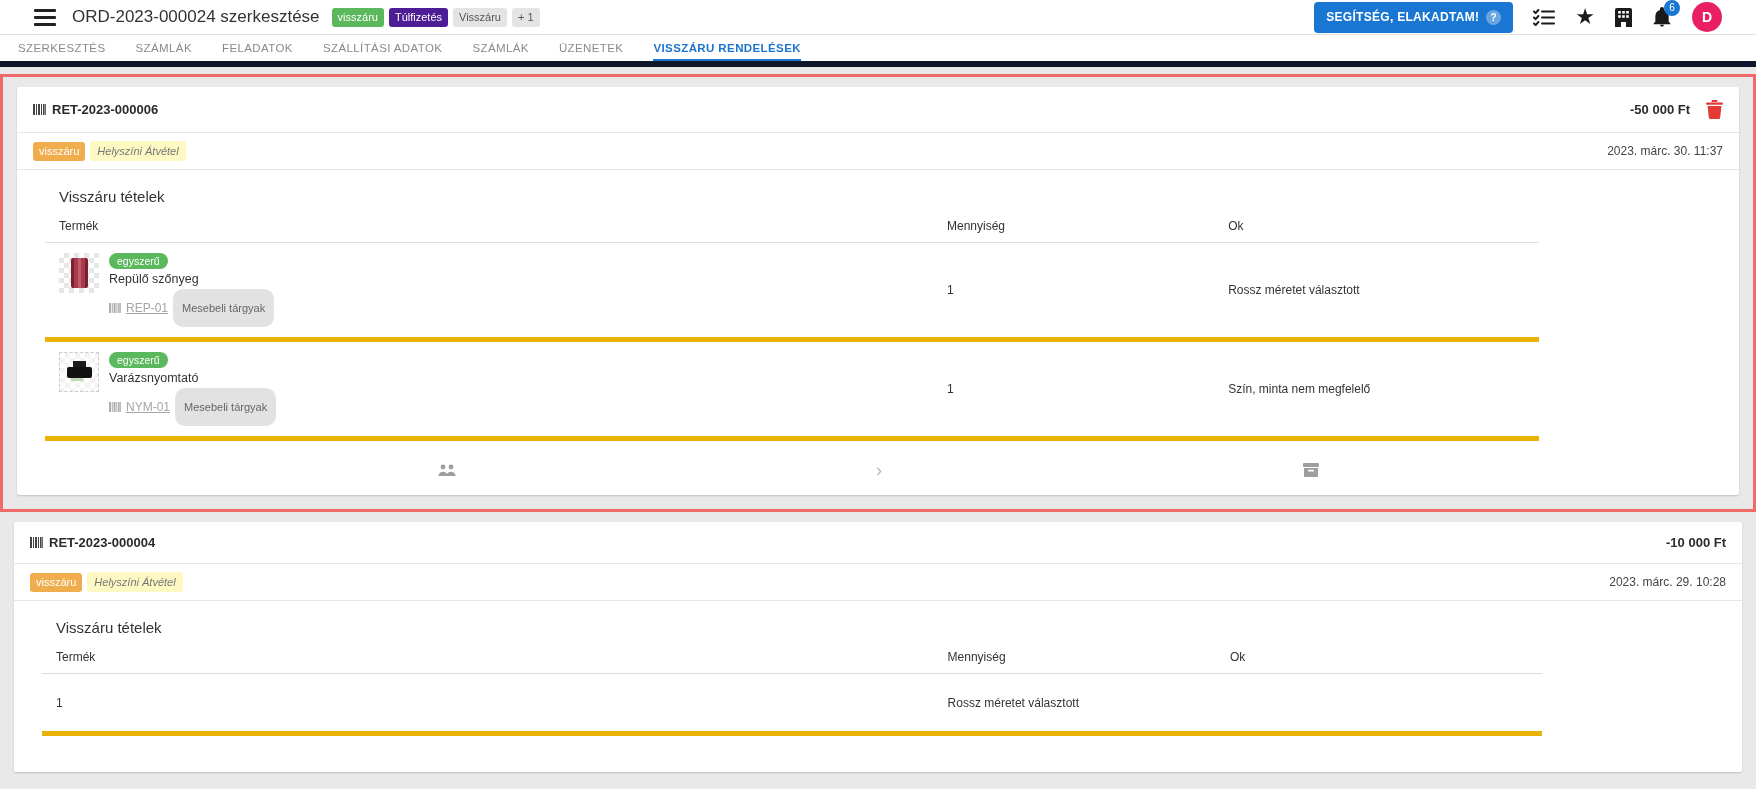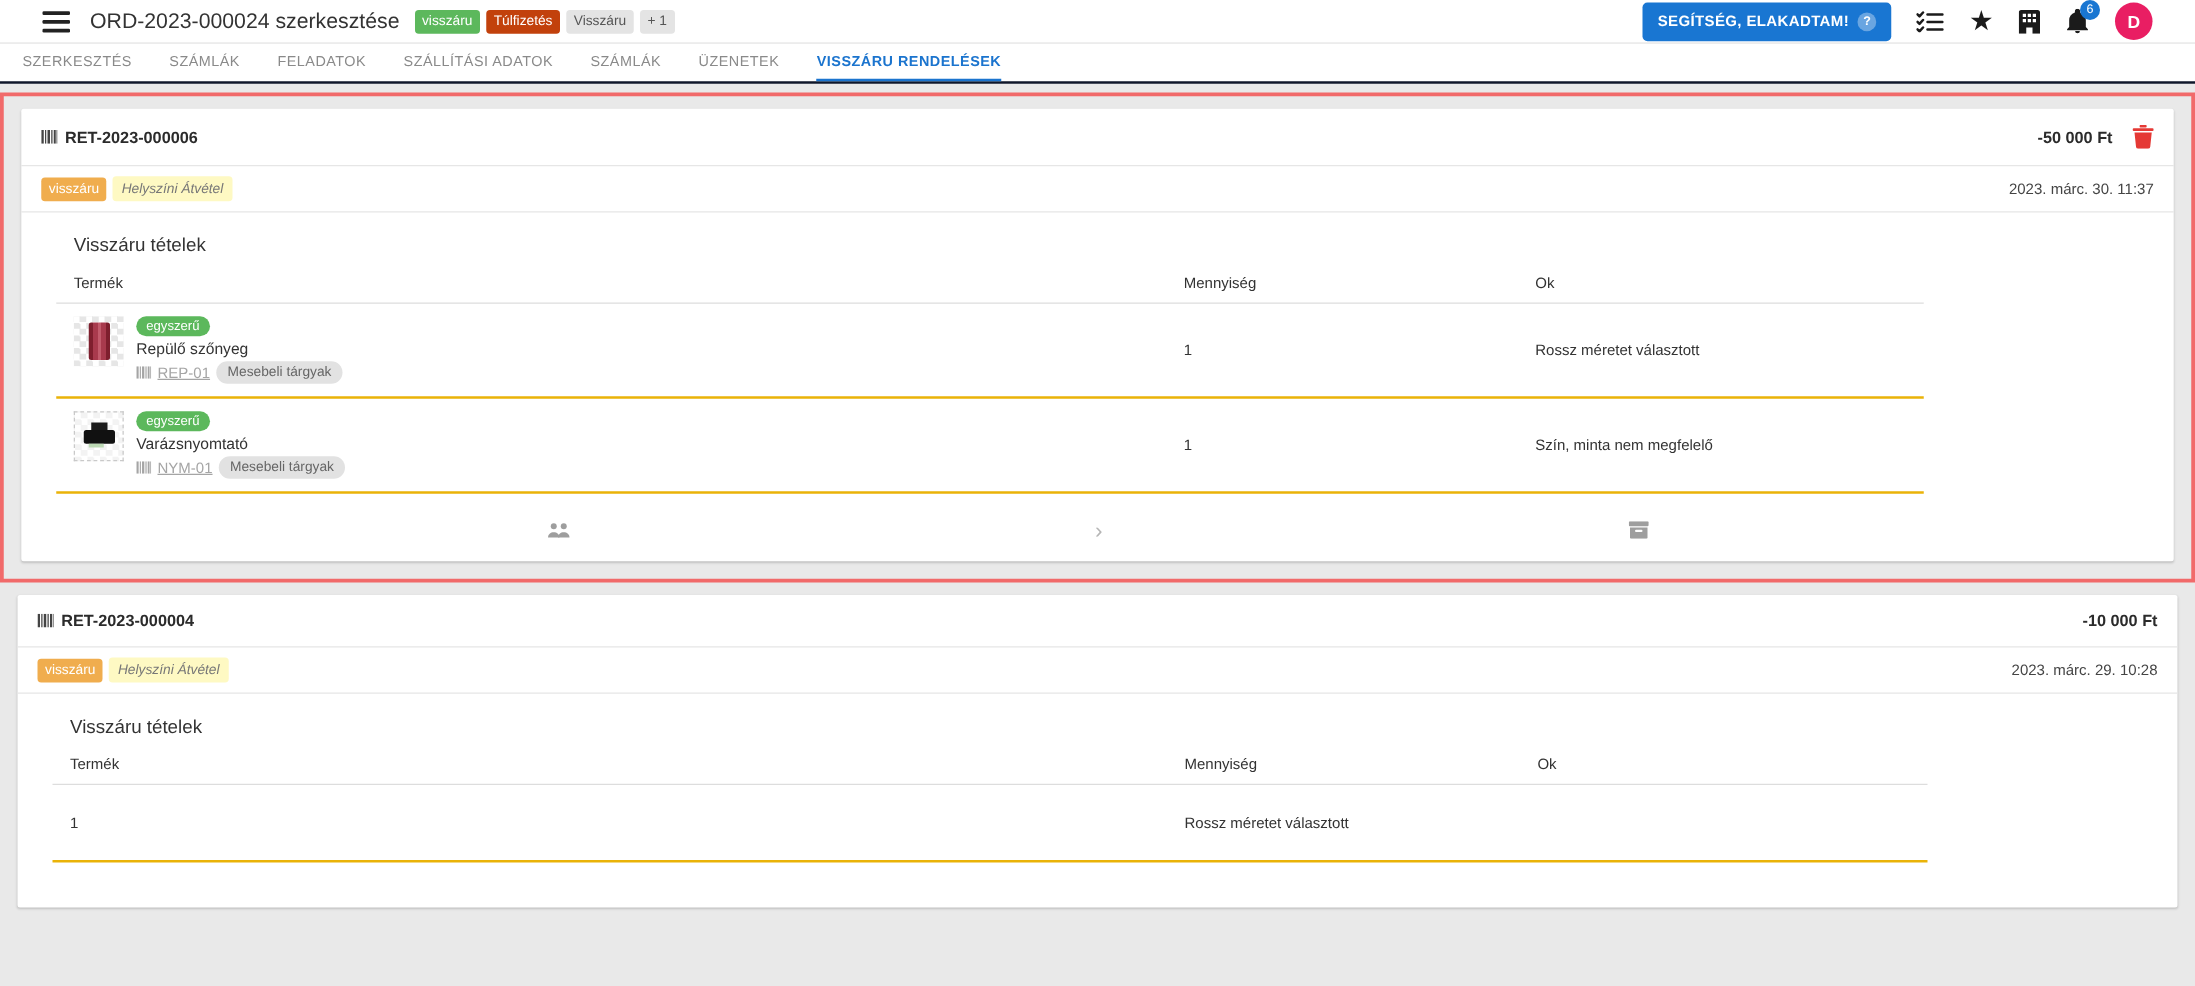--- a/index.html
+++ b/index.html
@@ -6,33 +6,33 @@
   html,body { width:1756px; height:789px; overflow:hidden; }
   body { background:#e9e9e9; font-family:"Liberation Sans", sans-serif; color:#333; }
 
   
   .topbar { height:35px; background:#fff; display:flex; align-items:center; padding:0 34px; border-bottom:1px solid #e0e0e0; }
   .hamburger { width:22px; display:flex; flex-direction:column; gap:4px; cursor:pointer; margin-right:16px; }
   .hamburger span { height:3px; background:#222; border-radius:1px; }
   .page-title { font-size:17px; font-weight:400; color:#333; margin-right:12px; white-space:nowrap; }
   .badge { display:inline-block; font-size:11px; line-height:1; padding:4px 6px; border-radius:3px; color:#fff; margin-right:5px; white-space:nowrap; }
   .badge-green { background:#5cb85c; }
-  .badge-red { background:#c2410c; }
+  .badge-red { background:#4c1d95; }
   .badge-gray { background:#e4e4e4; color:#555; }
   .topbar-right { margin-left:auto; display:flex; align-items:center; gap:20px; }
   .help-btn { background:#1976d2; color:#fff; border:none; border-radius:4px; font-family:inherit; font-size:12px; font-weight:700; letter-spacing:.3px; padding:8px 12px; display:flex; align-items:center; gap:7px; cursor:pointer; }
   .help-q { width:15px; height:15px; border-radius:50%; background:rgba(255,255,255,.35); display:inline-flex; align-items:center; justify-content:center; font-size:10px; font-weight:700; }
   .tb-icon { color:#1b1b1b; display:inline-flex; align-items:center; cursor:pointer; }
   .star-glyph { font-size:22px; line-height:1; }
   .bell-wrap { position:relative; }
   .bell-badge { position:absolute; top:-7px; right:-8px; background:#1976d2; color:#fff; font-size:10px; width:16px; height:16px; border-radius:50%; display:flex; align-items:center; justify-content:center; }
   .avatar { width:30px; height:30px; border-radius:50%; background:#e91e63; color:#fff; font-size:14px; font-weight:700; display:flex; align-items:center; justify-content:center; cursor:pointer; }
 
   
-  .tabbar { background:#fff; display:flex; gap:30px; padding:0 18px; border-bottom:2px solid #0f172a; height:32px; align-items:stretch; }
+  .tabbar { background:#fff; display:flex; gap:30px; padding:0 18px; border-bottom:6px solid #0f172a; height:32px; align-items:stretch; }
   .tab { font-size:11.5px; letter-spacing:.4px; color:#8a8a8a; display:flex; align-items:center; cursor:pointer; border-bottom:2px solid transparent; padding-top:2px; }
   .tab.active { color:#1b74ce; font-weight:700; border-bottom-color:#1b74ce; }
 
   
   .section { margin-top:7px; }
   .section-highlight { border:3px solid #f16a6a; }
   .section-label { color:#337ab7; font-size:15px; padding:9px 16px 4px; }
   .card { background:#fff; margin:10px 14px 14px; border-radius:2px; box-shadow:0 1px 2px rgba(0,0,0,.18); }
   .card-head { display:flex; align-items:center; justify-content:space-between; padding:13px 16px; }
   .code { display:flex; align-items:center; gap:6px; font-size:13px; font-weight:700; color:#2b2b2b; }
@@ -41,30 +41,30 @@
   .trash-btn { cursor:pointer; display:inline-flex; }
   .divider { height:1px; background:#e6e6e6; }
   .badge-row { display:flex; align-items:center; padding:8px 16px; }
   .badge-orange { background:#f0ad4e; }
   .pill { background:#fef9c3; color:#777; font-size:11px; padding:4px 7px; border-radius:3px; margin-right:6px; white-space:nowrap;font-style:italic; }
   .timestamp { margin-left:auto; font-size:12px; color:#444; }
 
   .items { margin:18px 200px 0 28px; }
   .items h2 { font-size:15px; font-weight:400; color:#333; margin:0 0 14px 14px; }
   .thead { display:grid; grid-template-columns:60% 19% 21%; padding:0 0 9px 14px; border-bottom:1px solid #ddd; font-size:12px; color:#333; }
-  .trow { display:grid; grid-template-columns:60% 19% 21%; align-items:center; padding:10px 0 10px 14px; border-bottom:2px solid #eab308; min-height:62px; }
+  .trow { display:grid; grid-template-columns:60% 19% 21%; align-items:center; padding:10px 0 10px 14px; border-bottom:5px solid #eab308; min-height:62px; }
   .prod { display:flex; gap:10px; align-items:flex-start; }
   .prod-info { display:flex; flex-direction:column; gap:3px; }
   .type-badge { font-size:10.5px; color:#fff; padding:2px 8px; border-radius:9px; align-self:flex-start; }
   .type-green { background:#5cb85c; }
   .type-orange { background:#f0ad4e; }
   .pname { font-size:12.5px; color:#333; }
   .sku-line { display:flex; align-items:center; gap:5px; color:#a5a5a5; }
   .sku { font-size:12px; color:#a5a5a5;text-decoration:underline; }
-  .pill-sm { font-size:11px; background:#e2e2e2; color:#666; padding:3px 9px; border-radius:10px; margin:0; }
+  .pill-sm { font-size:11px; background:#e2e2e2; color:#666; padding:13px 9px; border-radius:10px; margin:0; }
   .qty, .reason { font-size:12px; color:#333; }
 
   .card-footer { display:flex; justify-content:space-evenly; align-items:center; padding:20px 0 16px; }
   .f-icon { color:#9e9e9e; display:inline-flex; align-items:center; cursor:pointer; }
   .chev { font-size:18px; line-height:1; color:#b5b5b5; }
 
   
   .thumb { width:40px; height:40px; position:relative; flex:none; }
   .thumb-checker { background:conic-gradient(#e6e6e6 25%, #fff 0 50%, #e6e6e6 0 75%, #fff 0); background-size:10px 10px; }
   .thumb-dashed { border:1px dashed #c9c9c9; background:conic-gradient(#f3f3f3 25%, #fff 0 50%, #f3f3f3 0 75%, #fff 0); background-size:10px 10px; }

